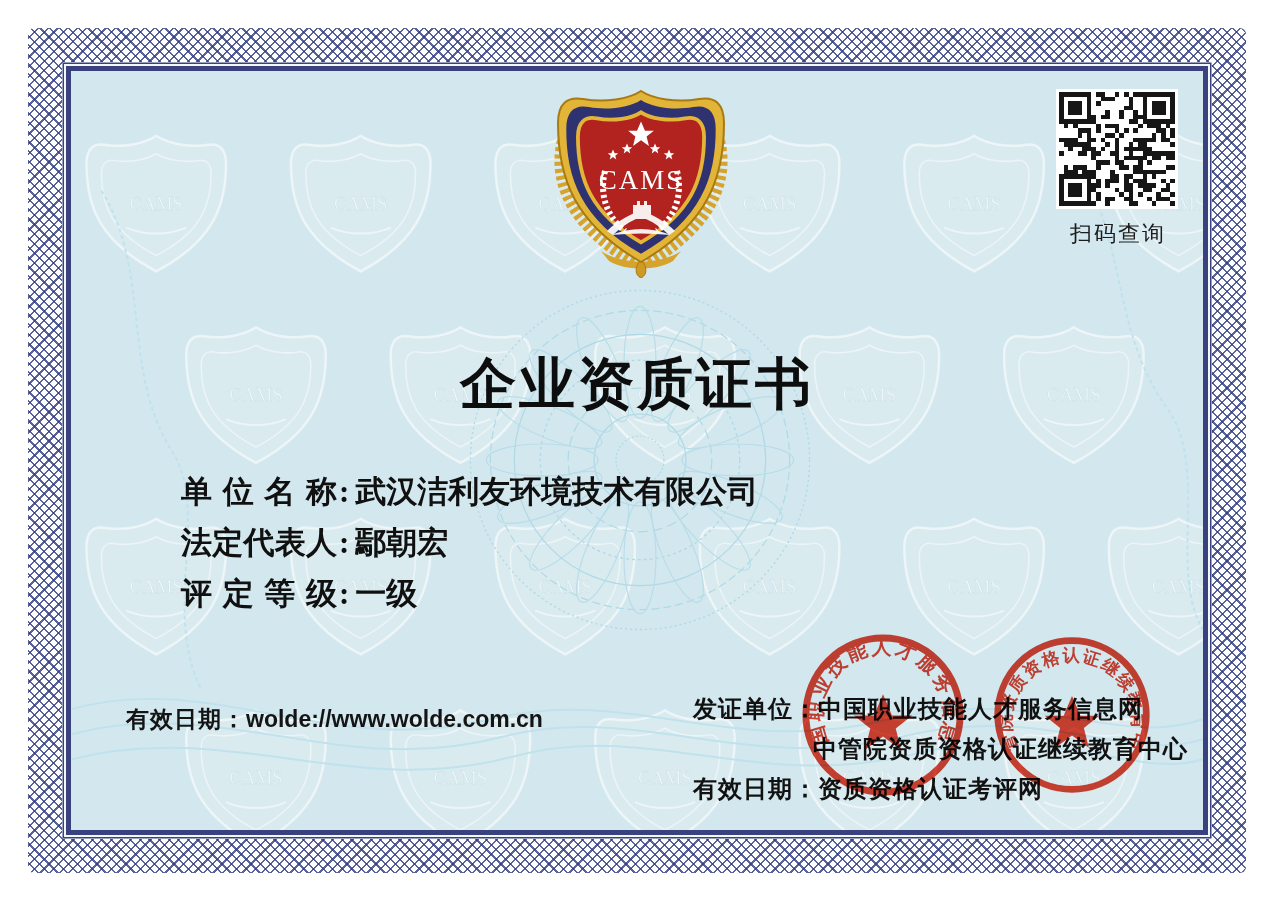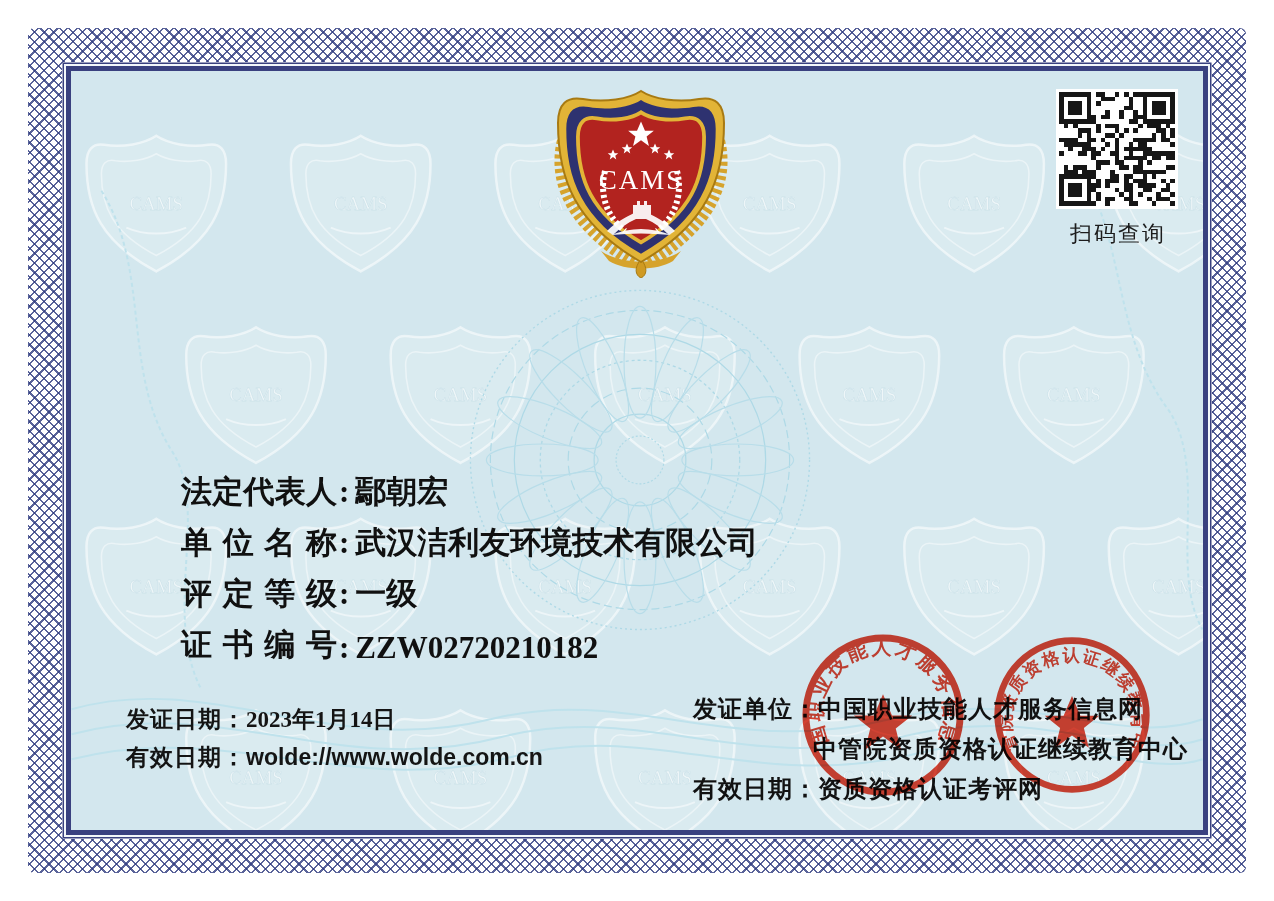--- a/index.html
+++ b/index.html
@@ -814,40 +814,35 @@
           <div style="background: rgb(255, 255, 255);"></div>
           <div style="background: rgb(22, 22, 22);"></div>
           <div style="background: rgb(255, 255, 255);"></div>
           <div style="background: rgb(255, 255, 255);"></div>
           <div style="background: rgb(255, 255, 255);"></div>
           <div style="background: rgb(22, 22, 22);"></div>
         </div>
       <div class="qr-caption">扫码查询</div>
     </div>
 
+    <div class="title2">企业资质证书</div>
 
     <div class="fields">
+      <div class="frow">
+        <span class="flabel">单位名称</span><span class="fcolon">:</span><span class="fvalue">武汉洁利友环境技术有限公司</span>
+      </div>
       <div class="frow">
         <span class="flabel">法定代表人</span><span class="fcolon">:</span><span class="fvalue">鄢朝宏</span>
       </div>
       <div class="frow">
-        <span class="flabel">单位名称</span><span class="fcolon">:</span><span class="fvalue">武汉洁利友环境技术有限公司</span>
-      </div>
-      <div class="frow">
         <span class="flabel">评定等级</span><span class="fcolon">:</span><span class="fvalue">一级</span>
       </div>
-      <div class="frow">
-        <span class="flabel">证书编号</span><span class="fcolon">:</span><span class="fvalue">ZZW02720210182</span>
-      </div>
     </div>
 
     <div class="footer-left">
-      <div class="fl-row">
-        <span class="fl-label">发证日期：</span><span class="fl-value serif">2023年1月14日</span>
-      </div>
       <div class="fl-row">
         <span class="fl-label">有效日期：</span><span class="fl-value">wolde://www.wolde.com.cn</span>
       </div>
     </div>
 
     <div class="footer-right">
       <div class="fr-line">
         <span>发证单位：</span><span>中国职业技能人才服务信息网</span>
       </div>
       <div class="fr-line fr-indent">中管院资质资格认证继续教育中心</div>

